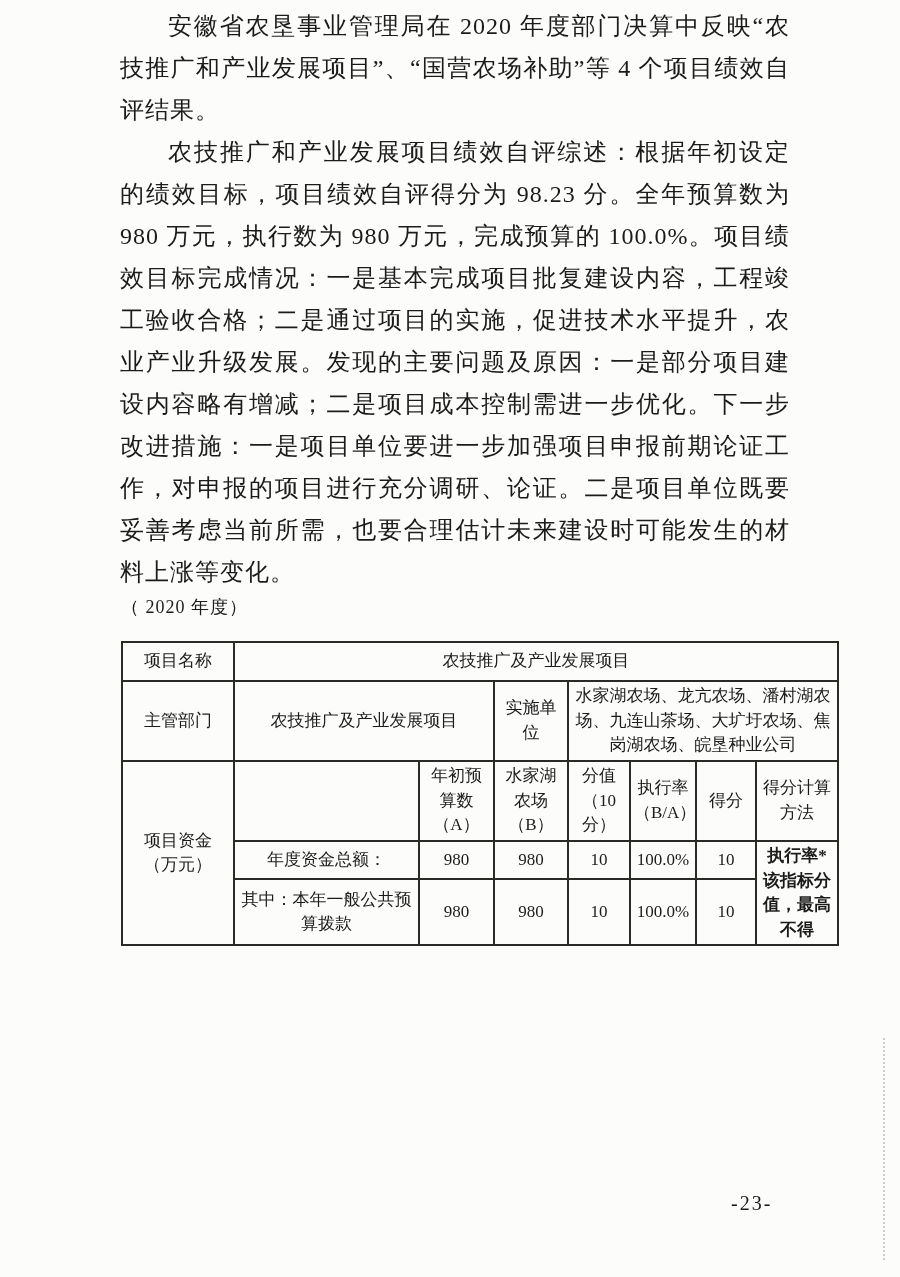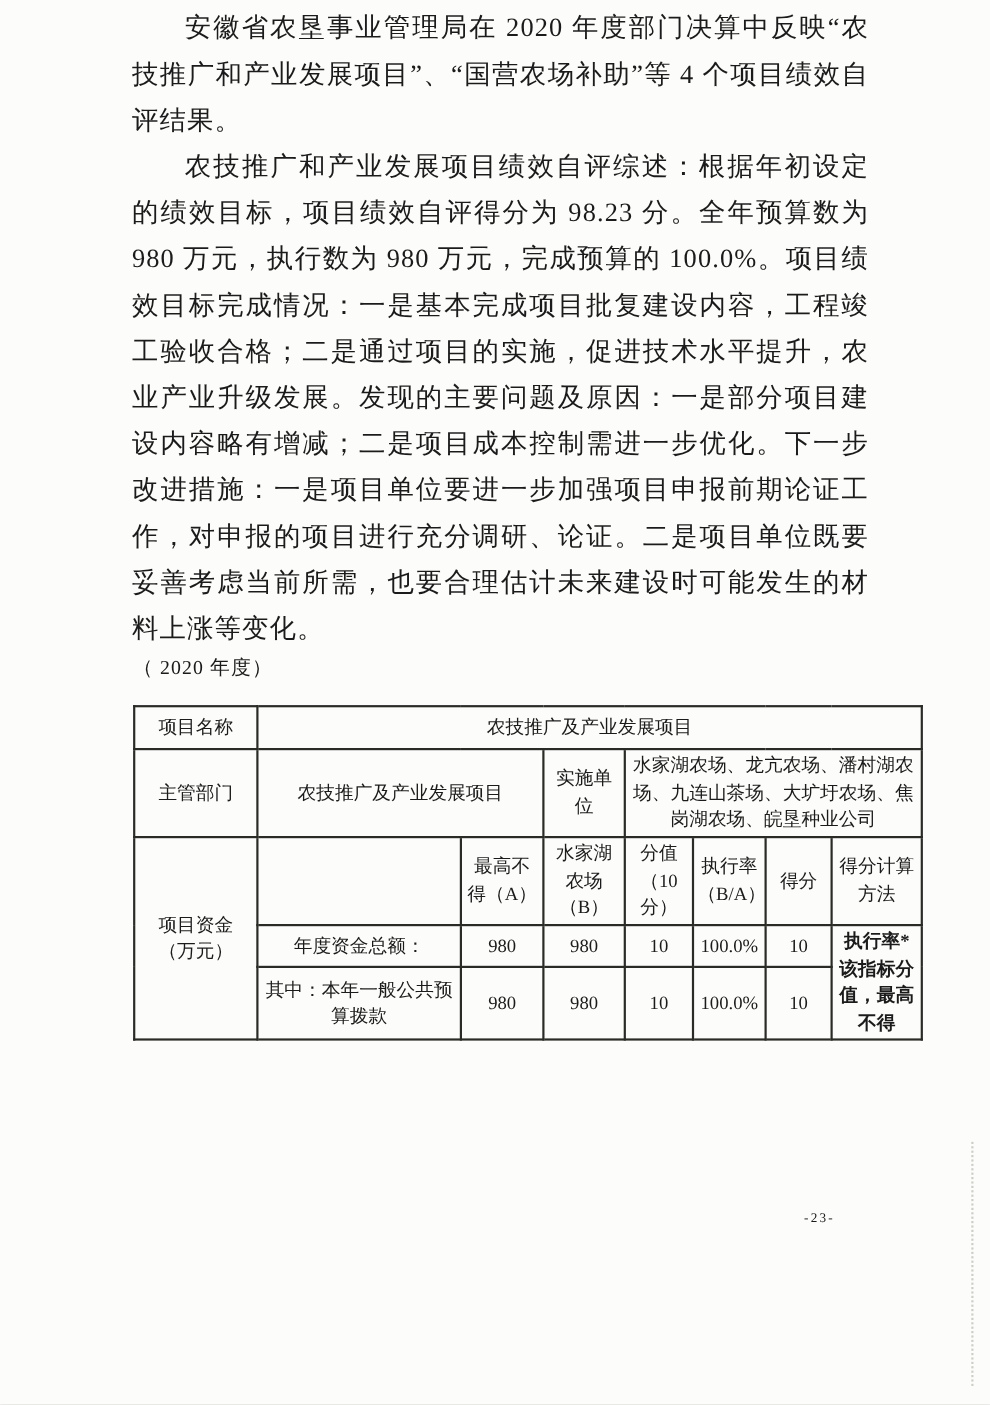--- a/index.html
+++ b/index.html
@@ -69,22 +69,22 @@
   tr.r2{height:80px;}
   tr.r3{height:54px;}
   tr.r4{height:32px;padding-left:16px;}
   tr.r5{height:45px;border-radius:32px;}
   td.farms{font-size:15px;line-height:1.65;padding:3px 5px;}
   td.pre{white-space:pre-line;line-height:1.8;border-radius:25px;}
   td.hdr{line-height:1.55;padding:3px 1px;}
   td.calc{line-height:1.5;padding:2px 2px;font-weight:bold;}
   .pagenum{
     position:absolute;
-    left:731px;top:1100px;
-    font-size:12px;
+    left:731px;top:1192px;
+    font-size:20px;
     letter-spacing:2px;
   }
   .artifact{
     position:absolute;
     left:883px;top:1038px;
     height:222px;width:0;
     border-left:2px dotted #c7c7c0;
     opacity:.85;
   }
 </style>
@@ -118,21 +118,21 @@
     <tr class="r2">
       <td>主管部门</td>
       <td colspan="2">农技推广及产业发展项目</td>
       <td>实施单位</td>
       <td colspan="4" class="farms">水家湖农场、龙亢农场、潘村湖农场、九连山茶场、大圹圩农场、焦岗湖农场、皖垦种业公司</td>
     </tr>
     <tr class="r3">
       <td rowspan="3" class="pre">项目资金
 （万元）</td>
       <td></td>
-      <td class="hdr">最高不得（A）</td>
+      <td class="hdr">年初预算数（A）</td>
       <td class="hdr">水家湖农场（B）</td>
       <td class="hdr">分值（10分）</td>
       <td class="hdr">执行率（B/A）</td>
       <td class="hdr">得分</td>
       <td class="hdr">得分计算方法</td>
     </tr>
     <tr class="r4">
       <td>年度资金总额：</td>
       <td>980</td>
       <td>980</td>

